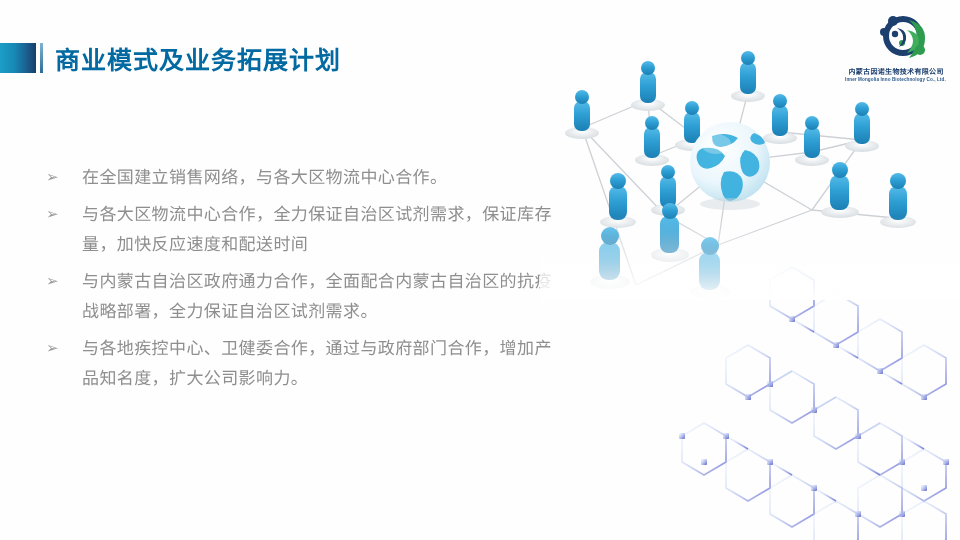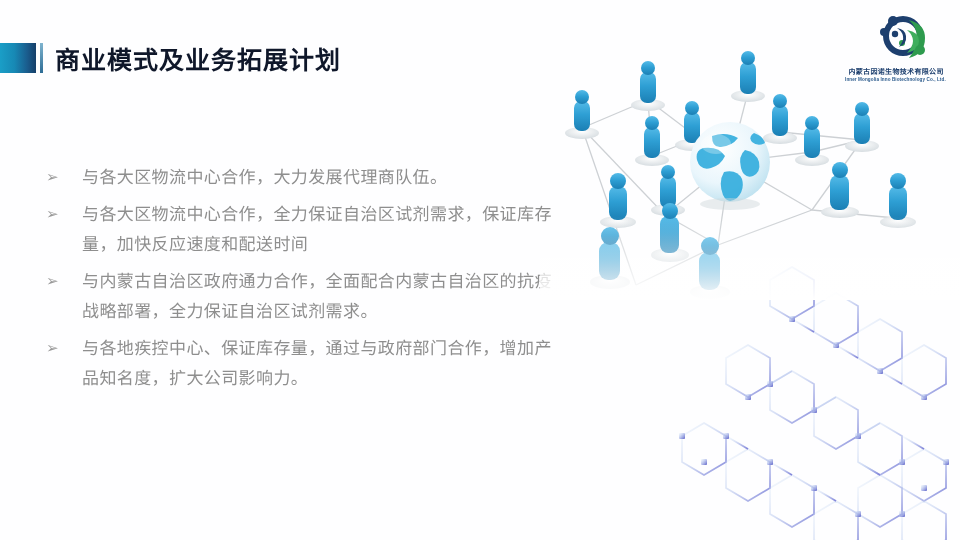--- a/index.html
+++ b/index.html
@@ -26,21 +26,21 @@
   .title-accent{
     width:36px;height:30px;
     background:linear-gradient(90deg,#1a9ec7 0%,#1789b5 40%,#1a5d8e 75%,#163f69 100%);
   }
   .title-tick{
     width:3px;height:30px;margin-left:4px;
     background:linear-gradient(180deg,#7fb4cf 0%,#2d6c95 100%);
   }
   .title-text{
     margin-left:12px;
-    font-size:25px;font-weight:bold;color:#0f172a;
+    font-size:25px;font-weight:bold;color:#0369a1;
     letter-spacing:1px;white-space:nowrap;
     font-family:"DejaVu Sans","Liberation Sans",sans-serif;
   }
 
   
   .bullets{
     position:absolute;left:46px;top:162px;width:520px;
   }
   .bullet-item{
     display:flex;align-items:flex-start;
@@ -164,36 +164,36 @@
   <div class="title-row">
     <div class="title-accent"></div>
     <div class="title-tick"></div>
     <div class="title-text">商业模式及业务拓展计划</div>
   </div>
 
   <div class="bullets">
 
     <div class="bullet-item">
       <span class="bullet-marker">➢</span>
-      <span class="bullet-text">与各大区物流中心合作，大力发展代理商队伍。</span>
+      <span class="bullet-text">在全国建立销售网络，与各大区物流中心合作。</span>
     </div>
 
     <div class="bullet-item">
       <span class="bullet-marker">➢</span>
       <span class="bullet-text">与各大区物流中心合作，全力保证自治区试剂需求，保证库存量，加快反应速度和配送时间</span>
     </div>
 
     <div class="bullet-item">
       <span class="bullet-marker">➢</span>
       <span class="bullet-text">与内蒙古自治区政府通力合作，全面配合内蒙古自治区的抗疫战略部署，全力保证自治区试剂需求。</span>
     </div>
 
     <div class="bullet-item">
       <span class="bullet-marker">➢</span>
-      <span class="bullet-text">与各地疾控中心、保证库存量，通过与政府部门合作，增加产品知名度，扩大公司影响力。</span>
+      <span class="bullet-text">与各地疾控中心、卫健委合作，通过与政府部门合作，增加产品知名度，扩大公司影响力。</span>
     </div>
 
   </div>
 
   <div class="network-img">
     <svg viewBox="0 0 420 300" xmlns="http://www.w3.org/2000/svg">
       <defs>
         <linearGradient id="figGrad" x1="0" y1="0" x2="0" y2="1">
           <stop offset="0%" stop-color="#55bbe8"></stop>
           <stop offset="45%" stop-color="#2e9fd4"></stop>

